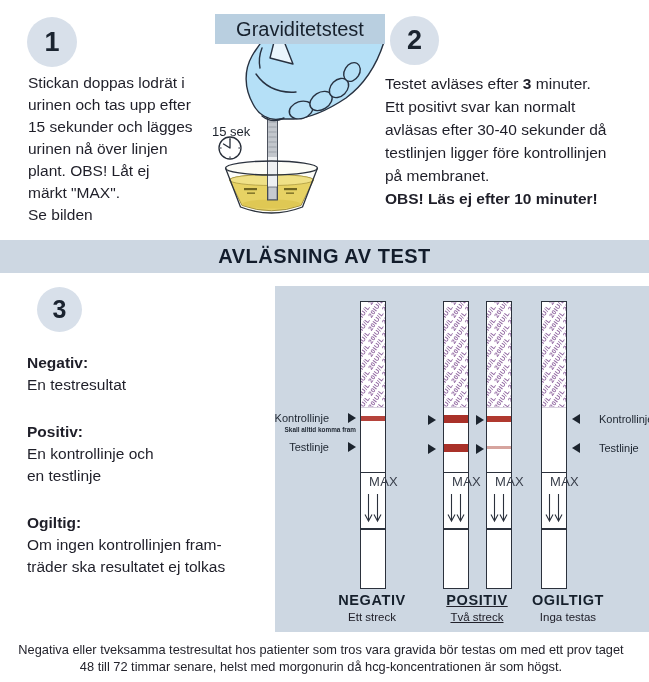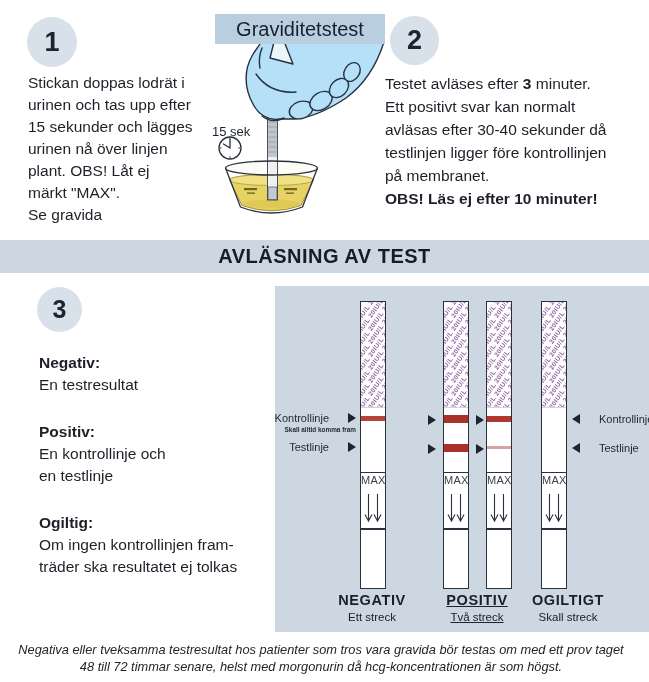--- a/index.html
+++ b/index.html
@@ -15,21 +15,21 @@
 
   
   #title-box{position:absolute;left:215px;top:14px;width:170px;height:30px;background:#b9cfe0;
              display:flex;align-items:center;justify-content:center;font-size:20px;color:#17212d;z-index:3;}
 
   
   .textblock{position:absolute;font-size:15.5px;line-height:22px;color:#1f1f29;}
   #step1-text{left:28px;top:72px;width:200px;}
   #step2-text{left:385px;top:72px;width:258px;line-height:23px;}
   #step2-text b{font-weight:bold;}
-  #step3-text{left:27px;top:352px;width:235px;margin-left:12px;}
+  #step3-text{left:27px;top:352px;width:235px;}
   .blk{margin-bottom:25px;}
   .blk-title{font-weight:bold;}
 
   
   #illu{position:absolute;left:200px;top:8px;z-index:1;}
 
   
   #band{position:absolute;left:0;top:240px;width:649px;height:33px;background:#cdd7e2;
         display:flex;align-items:center;justify-content:center;font-weight:bold;font-size:20px;
         letter-spacing:.5px;color:#121c2b;}
@@ -47,22 +47,22 @@
            font-weight:bold;color:#9066a0;letter-spacing:.4px;transform:rotate(-55deg);}
 
   .sline{position:absolute;left:0;right:0;}
   #strip1 .ln-c{top:114px;height:5px;background:#b5433b;}
   #strip2 .ln-c{top:113px;height:8px;background:#a93129;}
   #strip2 .ln-t{top:142px;height:8px;background:#a93129;}
   #strip3 .ln-c{top:114px;height:6px;background:#b0392f;}
   #strip3 .ln-t{top:144px;height:3px;background:#d6a49e;}
 
   .max-line{position:absolute;left:0;right:0;top:170px;height:1px;background:#2b313c;}
-  .max-text{position:absolute;left:0;right:0;top:172px;text-align:center;font-size:11px;
-            color:#3a404c;letter-spacing:.3px;}
+  .max-text{position:absolute;left:0;right:0;top:172px;text-align:center;font-size:13px;
+            color:#3a404c;letter-spacing:.3px;padding-left:8px;}
   .arrows{position:absolute;left:0;top:191px;}
   .low-line{position:absolute;left:0;right:0;top:226px;height:1.5px;background:#2b313c;}
 
   
   .panel-label{position:absolute;display:flex;align-items:center;gap:19px;font-size:11px;
                font-weight:500;color:#1d2530;white-space:nowrap;}
   #lbl-control{right:293px;top:126px;}
   #lbl-control-sub{position:absolute;right:293px;top:140px;font-size:6.4px;font-weight:bold;
                    color:#1d2530;white-space:nowrap;}
   #lbl-test{right:293px;top:155px;}
@@ -76,21 +76,21 @@
   #ma1{left:153px;top:129px;} #ma2{left:201px;top:129px;}
   #ma3{left:153px;top:158px;} #ma4{left:201px;top:158px;}
 
   
   .result{position:absolute;top:306px;width:124px;text-align:center;}
   #res1{left:35px;} #res2{left:140px;text-decoration:underline;} #res3{left:231px;}
   .result .name{font-weight:bold;font-size:14.5px;letter-spacing:.6px;color:#16202c;}
   .result .sub{font-size:11.5px;margin-top:3px;color:#20202a;}
 
   
-  #footnote{position:absolute;left:0;top:641px;width:642px;text-align:center;font-style:italic;
+  #footnote{position:absolute;left:0;top:641px;width:642px;text-align:center;
             font-size:12.8px;line-height:17px;color:#23232c;}
 </style>
 </head>
 <body>
 
 <div class="page">
 
   <svg id="illu" width="190" height="227" viewBox="0 0 190 227">
 
     <g>
@@ -156,21 +156,21 @@
   <div id="c1" class="num-circle">
     <span>1</span>
   </div>
   <div id="step1-text" class="textblock">
     <div>Stickan doppas lodrät i</div>
     <div>urinen och tas upp efter</div>
     <div>15 sekunder och lägges</div>
     <div>urinen nå över linjen</div>
     <div>plant. OBS! Låt ej</div>
     <div>märkt "MAX".</div>
-    <div>Se gravida</div>
+    <div>Se bilden</div>
   </div>
 
   <div id="c2" class="num-circle">
     <span>2</span>
   </div>
   <div id="step2-text" class="textblock">
     <div><span>Testet avläses efter </span><b>3</b><span> minuter.</span></div>
     <div>Ett positivt svar kan normalt</div>
     <div>avläsas efter 30-40 sekunder då</div>
     <div>testlinjen ligger före kontrollinjen</div>
@@ -324,21 +324,21 @@
     <div id="res1" class="result">
       <div class="name">NEGATIV</div>
       <div class="sub">Ett streck</div>
     </div>
     <div id="res2" class="result">
       <div class="name">POSITIV</div>
       <div class="sub">Två streck</div>
     </div>
     <div id="res3" class="result">
       <div class="name">OGILTIGT</div>
-      <div class="sub">Skall streck</div>
+      <div class="sub">Inga testas</div>
     </div>
   </div>
 
   <div id="footnote">
     <div>Negativa eller tveksamma testresultat hos patienter som tros vara gravida bör testas om med ett prov taget</div>
     <div>48 till 72 timmar senare, helst med morgonurin då hcg-koncentrationen är som högst.</div>
   </div>
 
 </div>
 

